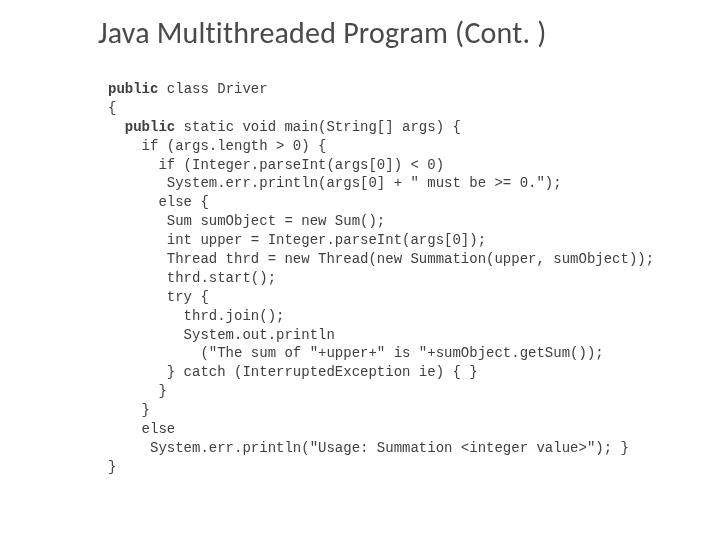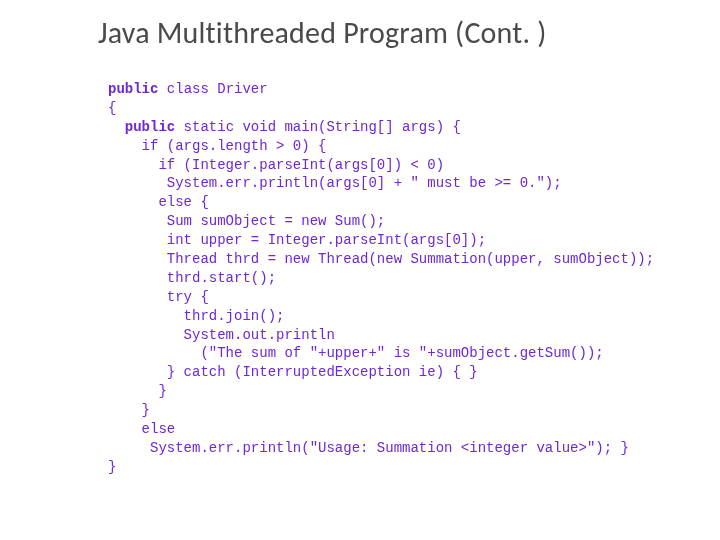--- a/index.html
+++ b/index.html
@@ -27,21 +27,21 @@
     color: #4a4a4a;
     letter-spacing: 0.2px;
   }
   .code {
     position: absolute;
     left: 108px;
     top: 80px;
     font-family: Consolas, "Courier New", monospace;
     font-size: 14px;
     line-height: 1.35;
-    color: #6d28d9;
+    color: #404040;
     white-space: pre;
     font-weight: 500;
   }
   .code .kw { font-weight: 700; }
 </style>
 </head>
 <body>
 
 <div class="slide">
   <div class="title">Java Multithreaded Program (Cont. )</div>

